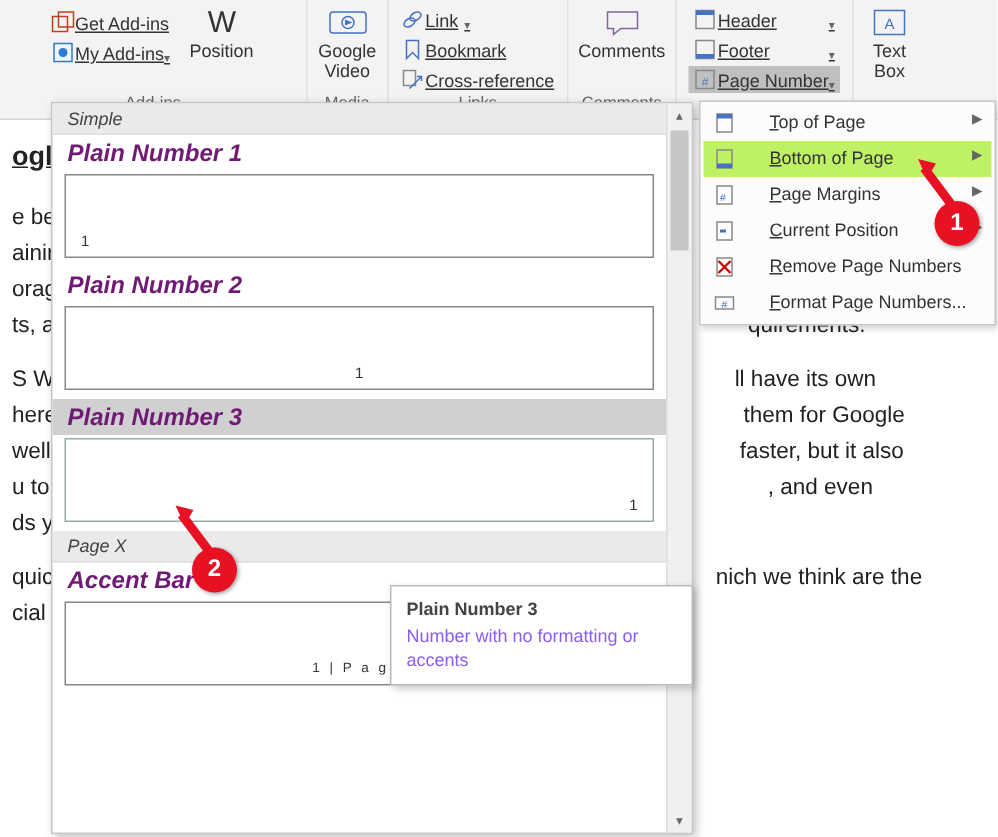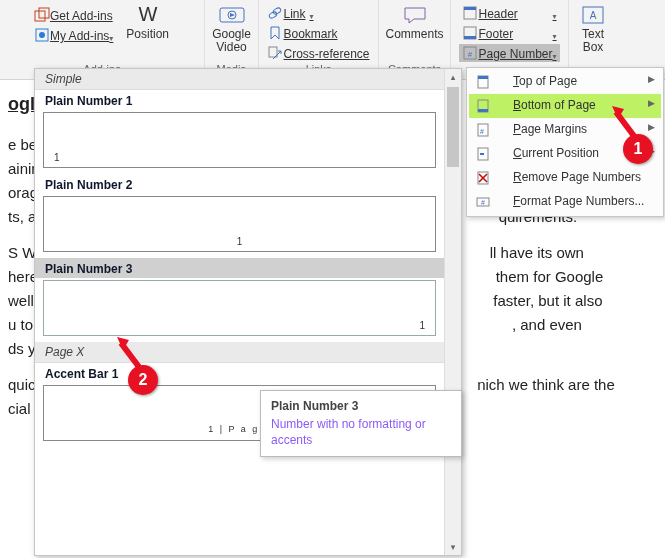--- a/index.html
+++ b/index.html
@@ -25,21 +25,21 @@
 .submenu-item.hl { background: #bef264; }
 .submenu-item .chev { margin-left: auto; font-size: 9px; color: #666; }
 .submenu-item .u { text-decoration: underline; }
 
 .gallery { position: absolute; top: 68px; left: 34px; width: 428px; height: 488px; background: #fff; border: 1px solid #c6c6c6; box-shadow: 2px 2px 6px rgba(0,0,0,.25); z-index: 15; overflow: hidden; }
 .gallery-scroll { position: absolute; right: 0; top: 0; bottom: 0; width: 17px; background: #f0f0f0; border-left: 1px solid #ddd; }
 .gallery-scroll .thumb { position: absolute; left: 2px; right: 2px; top: 18px; height: 80px; background: #c6c6c6; }
 .gallery-scroll .arr { position: absolute; left: 0; right: 0; height: 16px; text-align: center; font-size: 9px; color: #666; line-height: 16px; }
 .gallery-content { padding: 0 17px 0 0; }
 .section-hdr { background: #eaeaea; color: #444; font-size: 12px; font-style: italic; padding: 3px 10px; border-bottom: 1px solid #ddd; }
-.item-label { font-size: 12px; color: #0f172a; padding: 4px 10px 2px; font-weight: 600; }
+.item-label { font-size: 16px; color: #701a75; padding: 4px 10px 2px; font-weight: 600; font-style: italic; }
 .item-label.hov { background: #d0d0d0; }
 .preview { margin: 2px 8px 6px; height: 56px; border: 1px solid #888; background: #fff; position: relative; }
 .preview .num-l { position: absolute; bottom: 4px; left: 10px; font-size: 10px; }
 .preview .num-c { position: absolute; bottom: 4px; left: 50%; transform: translateX(-50%); font-size: 10px; }
 .preview .num-r { position: absolute; bottom: 4px; right: 10px; font-size: 10px; }
 .preview .bar { position: absolute; bottom: 6px; left: 50%; transform: translateX(-50%); font-size: 9px; letter-spacing: 2px; }
 
 .tooltip { position: absolute; top: 390px; left: 260px; width: 202px; background: #fff; border: 1px solid #bbb; box-shadow: 2px 2px 5px rgba(0,0,0,.2); padding: 8px 10px; z-index: 30; }
 .tooltip .tt-title { font-size: 12px; font-weight: 600; color: #444; margin-bottom: 4px; }
 .tooltip .tt-body { font-size: 12px; color: #8b5cf6; line-height: 1.3; }

